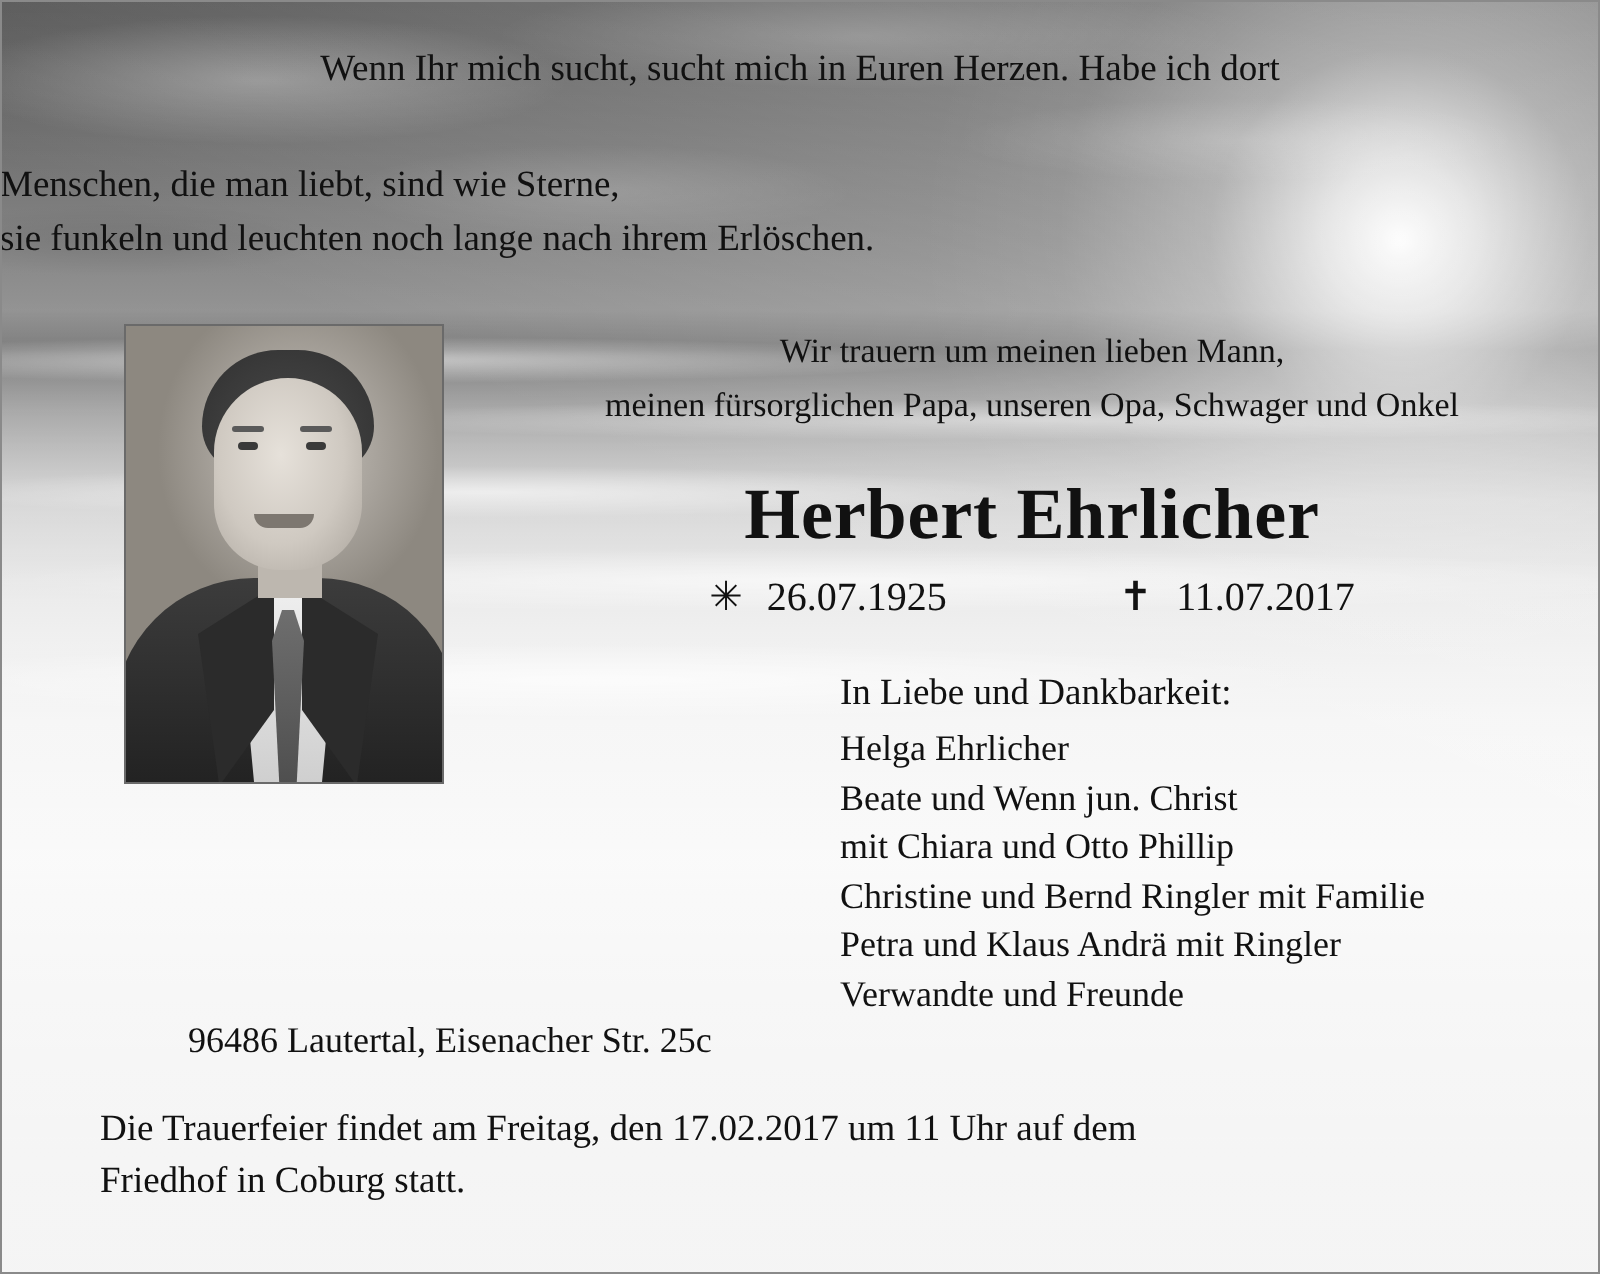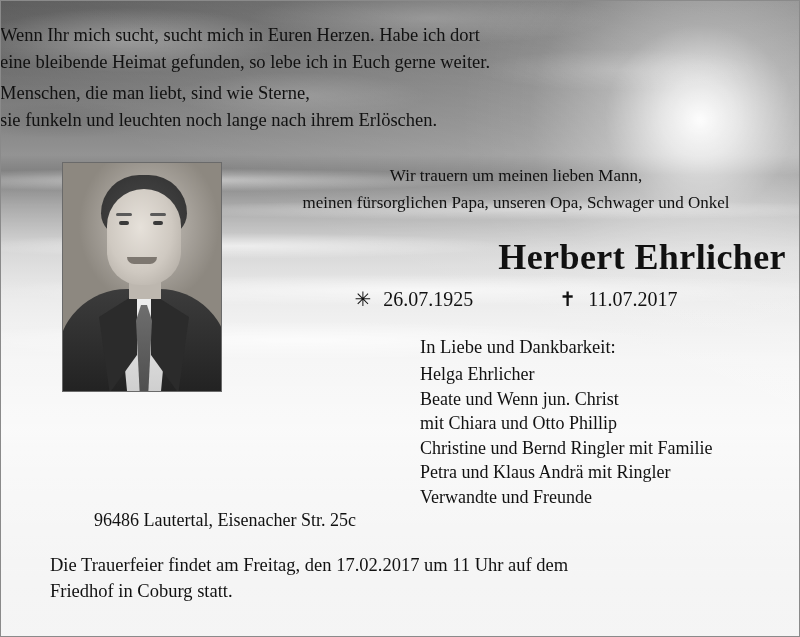--- a/index.html
+++ b/index.html
@@ -64,20 +64,21 @@
     border: 1px solid #8a8a8a;
     pointer-events: none;
   }
 
   
   .content { position: absolute; inset: 0; }
 
   .verse1 {
     position: absolute;
     top: 22px; left: 0; width: 800px;
+    text-align: center;
     font-size: 18.5px;
     line-height: 27px;
   }
   .verse2 {
     position: absolute;
     top: 80px; left: 0; width: 800px;
     font-size: 18.5px;
     line-height: 27px;
   }
 
@@ -85,21 +86,21 @@
     position: absolute;
     top: 162px; left: 246px; width: 540px;
     text-align: center;
     font-size: 17px;
     line-height: 27px;
   }
 
   .name {
     position: absolute;
     top: 236px; left: 246px; width: 540px;
-    text-align: right;
+    text-align: center;
     font-size: 36px;
     font-weight: bold;
     letter-spacing: 0.4px;
   }
 
   .dates {
     position: absolute;
     top: 288px; left: 246px; width: 540px;
     display: flex;
     justify-content: center;
@@ -218,21 +219,20 @@
   <div class="bg">
     <div class="bg-clouds"></div>
     <div class="bg-waves"></div>
     <div class="bg-wash"></div>
   </div>
 
   <div class="content">
 
     <div class="verse1">
       <div>Wenn Ihr mich sucht, sucht mich in Euren Herzen. Habe ich dort</div>
-      <div>eine bleibende Heimat gefunden, so lebe ich in Euch gerne weiter.</div>
     </div>
 
     <div class="verse2">
       <div>Menschen, die man liebt, sind wie Sterne,</div>
       <div>sie funkeln und leuchten noch lange nach ihrem Erlöschen.</div>
     </div>
 
     <div class="mourn">
       <div>Wir trauern um meinen lieben Mann,</div>
       <div>meinen fürsorglichen Papa, unseren Opa, Schwager und Onkel</div>

